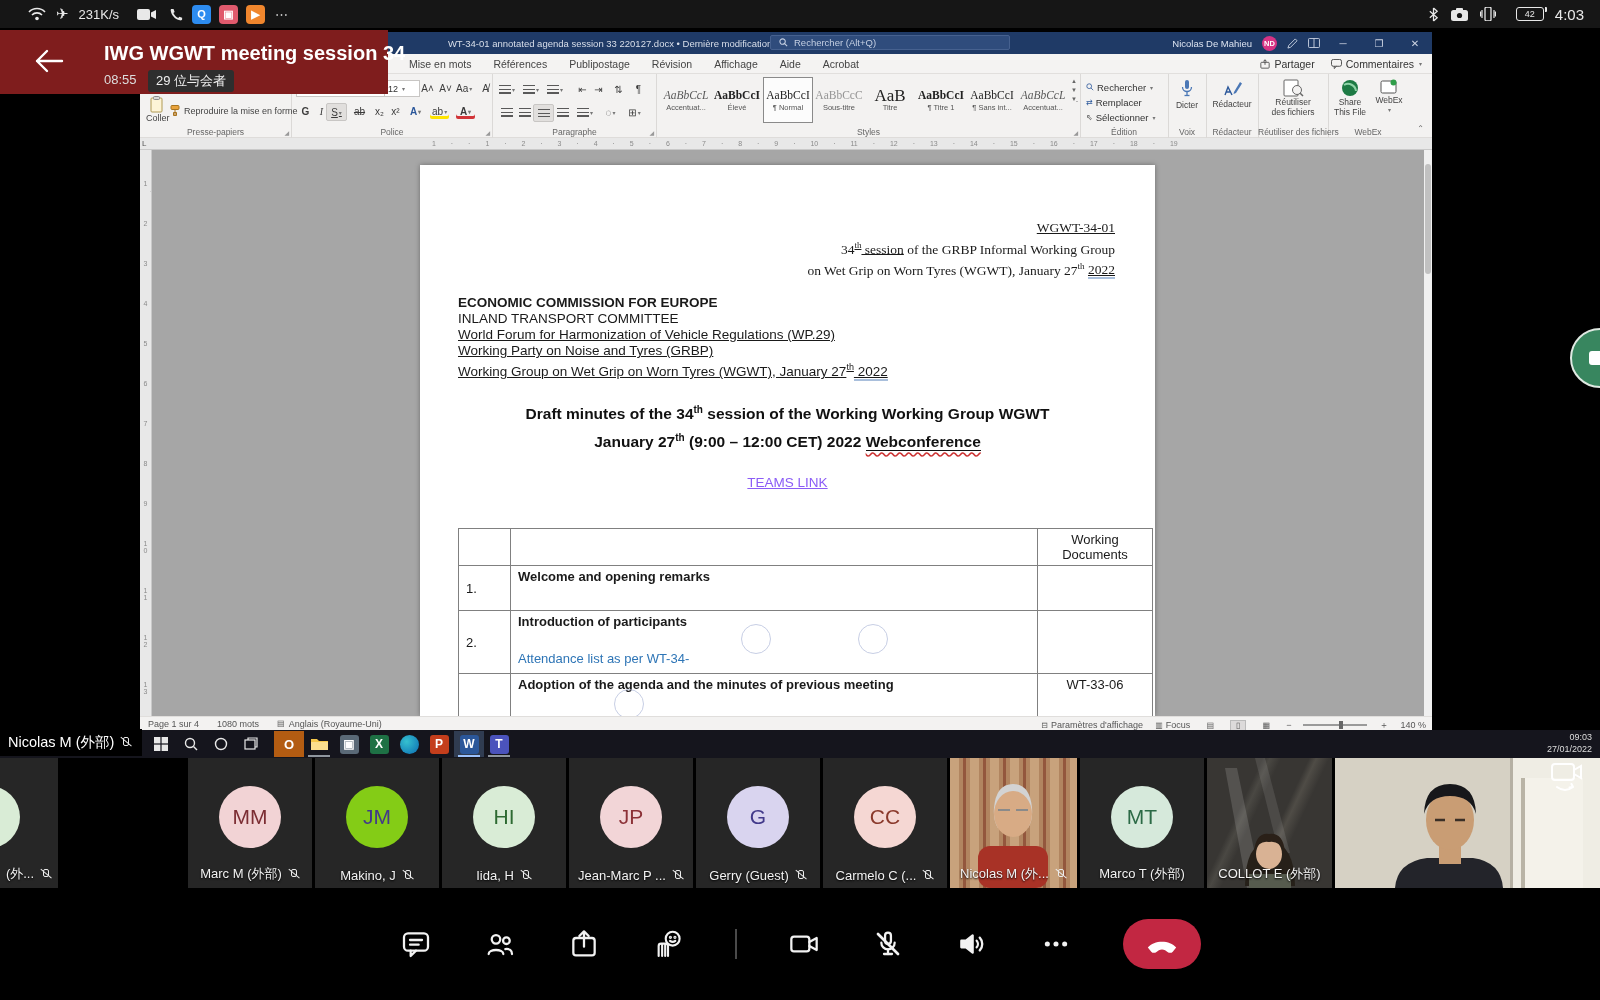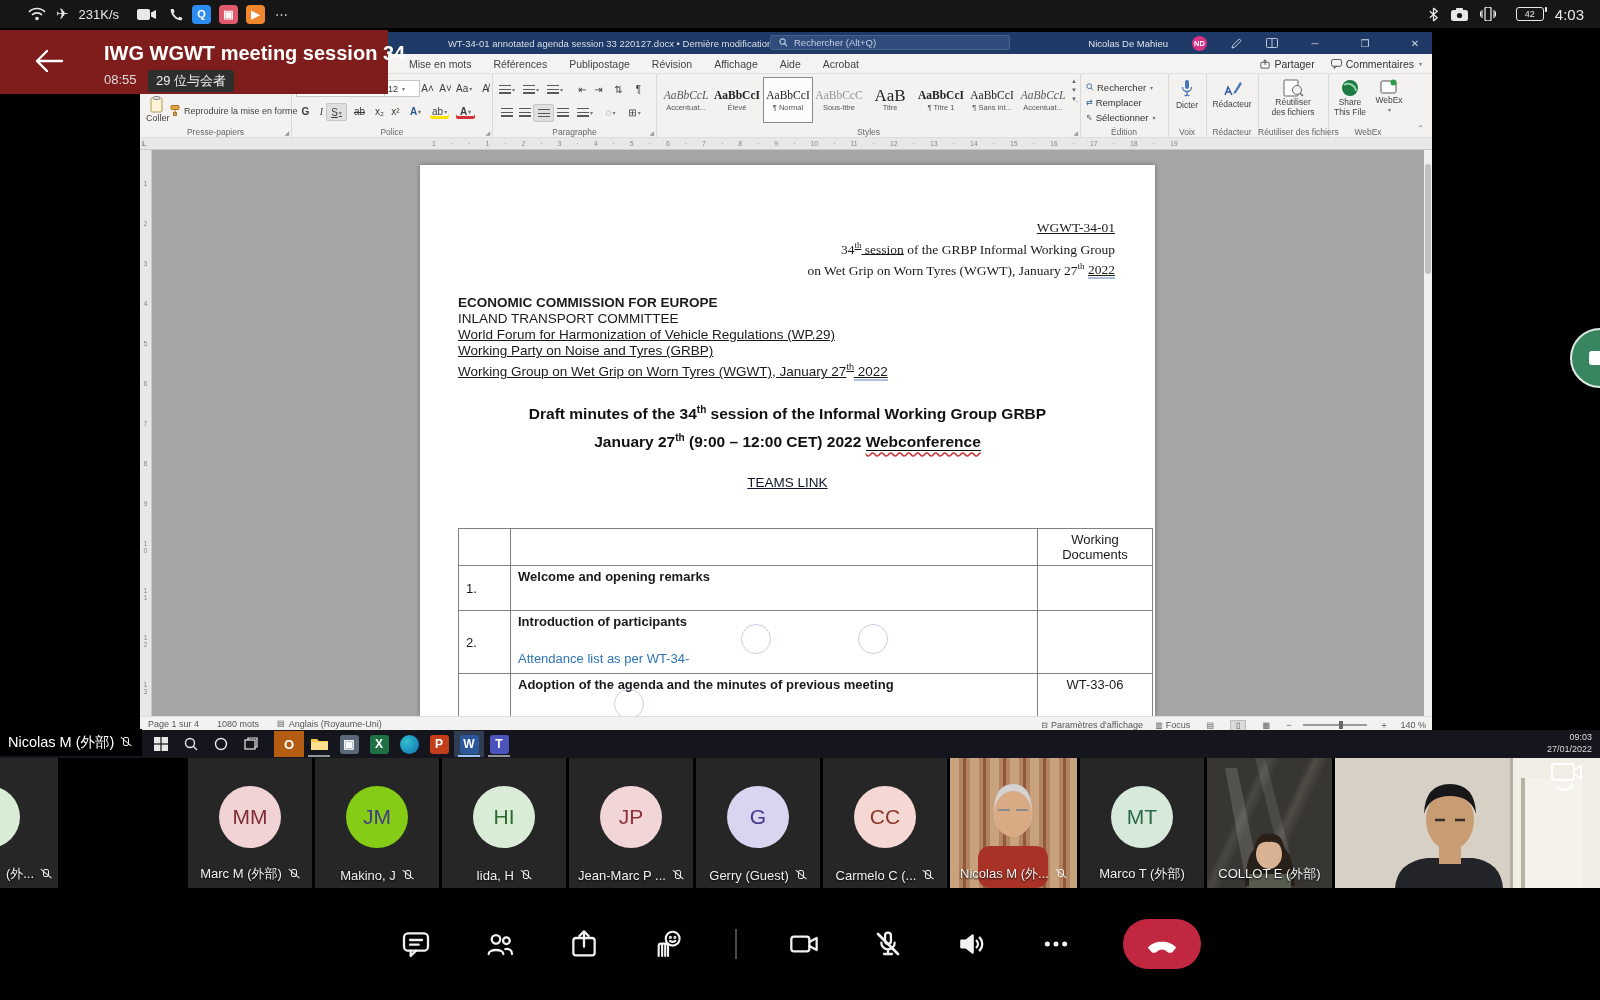--- a/index.html
+++ b/index.html
@@ -12,21 +12,21 @@
   
   #mhead{position:absolute;left:0;top:30px;width:388px;height:64px;background:#7f1d1d;z-index:50}
   #mtitle{position:absolute;left:104px;top:12px;font-size:20px;font-weight:bold;color:#fff;white-space:nowrap}
   #mtime{position:absolute;left:104px;top:42px;font-size:13px;color:#ddd}
   #mcount{position:absolute;left:148px;top:40px;background:#2e2e2e;border-radius:3px;padding:2px 8px;font-size:13px;color:#eee}
   
   #word{position:absolute;left:140px;top:32px;width:1292px;height:698px;background:#a6a6a6;z-index:10}
   #wtitle{position:absolute;left:0;top:0;width:100%;height:22px;background:#1f3a66;display:flex;align-items:center;color:#dce3f0;font-size:9.5px}
   #wtitle .tt{position:absolute;left:252px;width:480px;text-align:center;color:#d9dfea;white-space:nowrap;overflow:hidden}
   #wsearch{position:absolute;left:630px;top:3px;width:240px;height:15px;background:#2f4c7c;border:1px solid #46618f;border-radius:2px;display:flex;align-items:center;color:#c4cfe2;font-size:9.5px;padding-left:8px;gap:6px;box-sizing:border-box}
-  #wtright{position:absolute;right:0;top:0;height:22px;display:flex;align-items:center;gap:24px;padding-right:4px}
+  #wtright{position:absolute;right:0;top:0;height:22px;display:flex;align-items:center;gap:10px;padding-right:4px}
   .winbtn{width:26px;height:22px;display:flex;align-items:center;justify-content:center;color:#cfd6e4;font-size:10px}
   #ndbadge{width:15px;height:15px;border-radius:50%;background:#d63384;color:#fff;font-size:7.5px;display:flex;align-items:center;justify-content:center;font-weight:bold}
   #wtabs{position:absolute;left:0;top:22px;width:100%;height:20px;background:#f4f3f2;border-bottom:1px solid #e1dfdd;display:flex;align-items:center;font-size:10.5px;color:#444;box-sizing:border-box}
   #wtabs .tab{padding:0 11px;white-space:nowrap}
   #wtabs .tright{position:absolute;right:10px;display:flex;gap:16px;align-items:center;color:#333}
   #ribbon{position:absolute;left:0;top:42px;width:100%;height:64px;background:#f3f2f1;border-bottom:1px solid #dedcda;box-sizing:border-box}
   .grp{position:absolute;top:0;height:64px;border-right:1px solid #dbd9d7}
   .grplabel{position:absolute;bottom:1px;left:0;width:100%;text-align:center;font-size:8.5px;color:#666;white-space:nowrap}
   .dlg{position:absolute;right:2px;bottom:2px;font-size:6px;color:#999}
   .rbtn{display:inline-flex;align-items:center;justify-content:center;height:16px;min-width:15px;font-size:10px;color:#3b3b3b;border-radius:2px;padding:0 2px}
@@ -45,21 +45,21 @@
   #hruler .nums{position:absolute;left:292px;width:720px;top:2px;font-size:7px;color:#8a8a8a;word-spacing:13px;white-space:nowrap}
   #vruler{position:absolute;left:0;top:118px;width:12px;height:566px;background:#e8e8e8;border-right:1px solid #c9c9c9;box-sizing:border-box;overflow:hidden}
   #vruler .nums{position:absolute;left:2px;top:30px;font-size:7px;color:#8a8a8a;writing-mode:vertical-lr;text-orientation:upright;word-spacing:26px}
   
   #page{position:absolute;left:280px;top:133px;width:735px;height:551px;background:#fff;box-shadow:0 0 5px rgba(0,0,0,.35);overflow:hidden}
   .serif{font-family:"Liberation Serif",serif}
   #headblk{position:absolute;right:40px;top:54px;text-align:right;font-size:13.5px;line-height:17.5px;color:#1a1a1a}
   #orgblk{position:absolute;left:38px;top:130px;font-size:13.5px;line-height:16px;color:#1a1a1a}
   #titleblk{position:absolute;left:0;top:233px;width:100%;text-align:center;font-size:15.5px;font-weight:bold;line-height:24px;color:#111}
   #teams{position:absolute;left:0;top:310px;width:100%;text-align:center;font-size:13.5px}
-  #teams a{color:#0f172a;text-decoration:underline}
+  #teams a{color:#8b5cf6;text-decoration:underline}
   .u{text-decoration:underline}
   .chg{border-bottom:2px solid #a9bfdc}
   .wavy{border-bottom:1.5px solid #111;text-decoration:underline wavy #cc3333;text-underline-offset:4px}
   #dtable{position:absolute;left:38px;top:363px;width:695px;border-collapse:collapse;font-size:13px;color:#1a1a1a}
   #dtable td{border:1px solid #808080;vertical-align:top;padding:3px 7px}
   #dtable .c1{width:37px;text-align:left}
   #dtable .c3{width:100px;text-align:center}
   .tcirc{position:absolute;width:28px;height:28px;border:1.5px solid #b9c2dd;border-radius:50%;opacity:.8}
   #wscroll{position:absolute;right:0;top:118px;width:8px;height:566px;background:#f0f0f0}
   #wscroll .thumb{position:absolute;left:1px;top:14px;width:6px;height:110px;background:#c1c1c1;border-radius:3px}
@@ -448,21 +448,21 @@
       <div><span>on Wet Grip on Worn Tyres (WGWT), January 27</span><sup style="font-size:9px">th</sup><span> </span><span class="u chg">2022</span></div>
     </div>
     <div id="orgblk" style="font-family:'Liberation Sans',sans-serif">
       <div style="font-weight:bold">ECONOMIC COMMISSION FOR EUROPE</div>
       <div>INLAND TRANSPORT COMMITTEE</div>
       <div class="u">World Forum for Harmonization of Vehicle Regulations (WP.29)</div>
       <div class="u">Working Party on Noise and Tyres (GRBP)</div>
       <div><span class="u">Working Group on Wet Grip on Worn Tyres (WGWT), January 27</span><sup class="u" style="font-size:9px">th</sup><span class="u chg"> 2022</span></div>
     </div>
     <div id="titleblk" style="font-family:'Liberation Sans',sans-serif">
-      <div><span>Draft minutes of the 34</span><sup style="font-size:10px">th</sup><span> session of the Informal Working Group GRBP</span></div>
+      <div><span>Draft minutes of the 34</span><sup style="font-size:10px">th</sup><span> session of the Working Working Group WGWT</span></div>
       <div><span>January 27</span><sup style="font-size:10px">th</sup><span> (9:00 – 12:00 CET) 2022 </span><span class="wavy">Webconference</span></div>
     </div>
     <div id="teams" style="font-family:'Liberation Sans',sans-serif">
       <a href="#">TEAMS LINK</a>
     </div>
     <table id="dtable" style="font-family:'Liberation Sans',sans-serif">
       <tbody>
           <tr>
         <td class="c1" style="height:30px"></td>
         <td></td>

